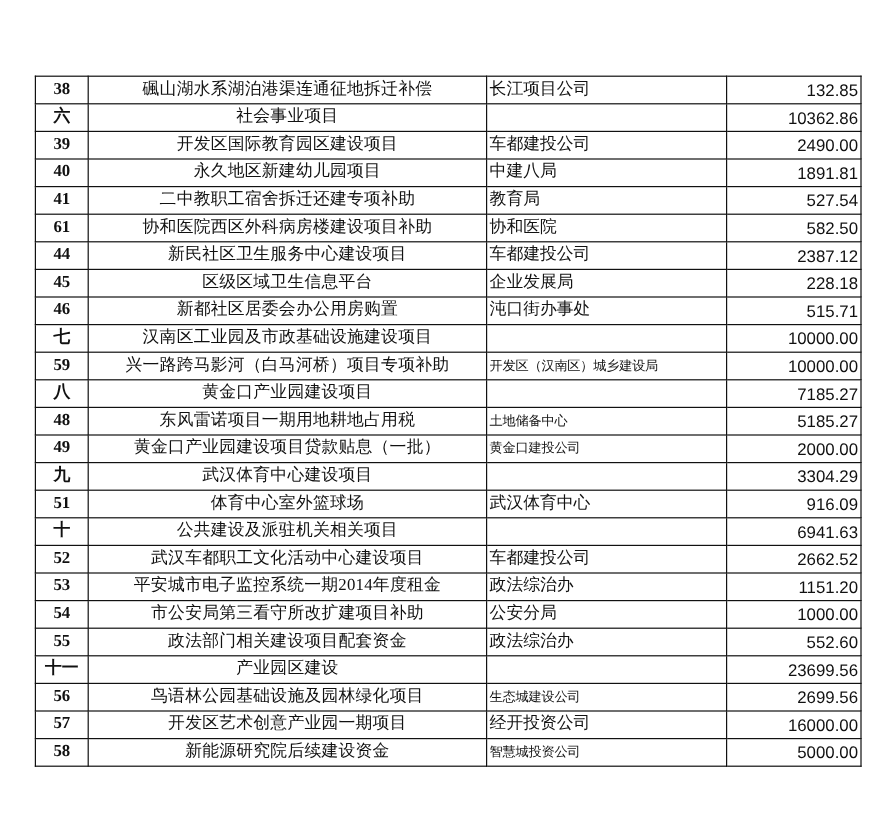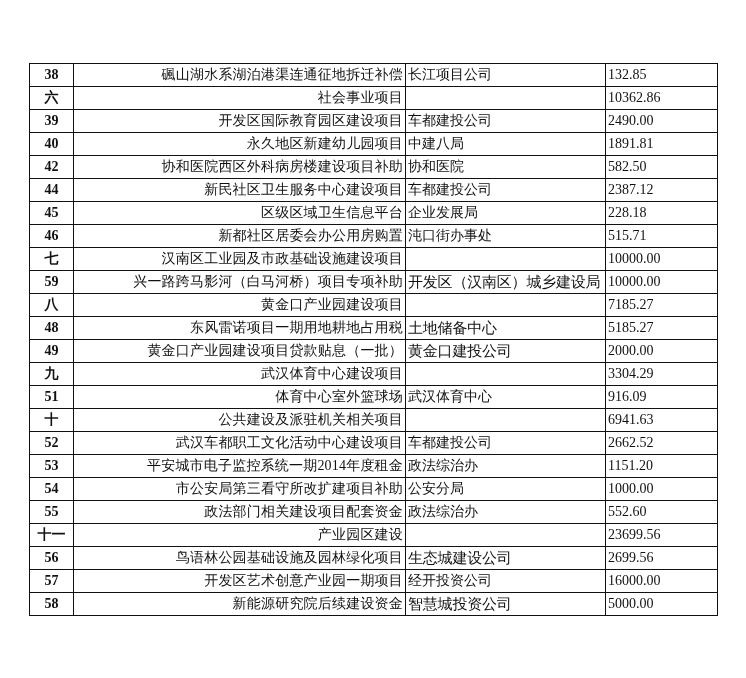--- a/index.html
+++ b/index.html
@@ -43,37 +43,37 @@
 
   td.no {
     text-align: center;
     font-size: 14px;
     font-weight: bold;
   }
   td.no.cn {
     letter-spacing: 0px;
   }
   td.name {
-    text-align: right;
+    text-align: center;
     padding-left: 5px;
     letter-spacing: 0.2px;
     margin-left: 44px;
   }
   td.unit {
     text-align: left;
     font-size: 13px;
   }
   td.unit.small {
-    font-size: 15px;
+    font-size: 11px;
     letter-spacing: -0.2px;
   }
   td.amt {
-    text-align: left;
+    text-align: right;
     padding-right: 6px;
-    font-family: Liberation Serif, serif;
+    font-family: Liberation Sans, sans-serif;
     font-size: 14px;
   }
 </style>
 </head>
 <body>
 
 <div id="sheet">
   <table class="budget">
     <colgroup>
       <col class="c-no">
@@ -100,21 +100,27 @@
           <td class="unit">车都建投公司</td>
           <td class="amt">2490.00</td>
         </tr>
         <tr>
           <td class="no">40</td>
           <td class="name">永久地区新建幼儿园项目</td>
           <td class="unit">中建八局</td>
           <td class="amt">1891.81</td>
         </tr>
         <tr>
-          <td class="no">42</td>
+          <td class="no">41</td>
+          <td class="name">二中教职工宿舍拆迁还建专项补助</td>
+          <td class="unit">教育局</td>
+          <td class="amt">527.54</td>
+        </tr>
+        <tr>
+          <td class="no">61</td>
           <td class="name">协和医院西区外科病房楼建设项目补助</td>
           <td class="unit">协和医院</td>
           <td class="amt">582.50</td>
         </tr>
         <tr>
           <td class="no">44</td>
           <td class="name">新民社区卫生服务中心建设项目</td>
           <td class="unit">车都建投公司</td>
           <td class="amt">2387.12</td>
         </tr>

